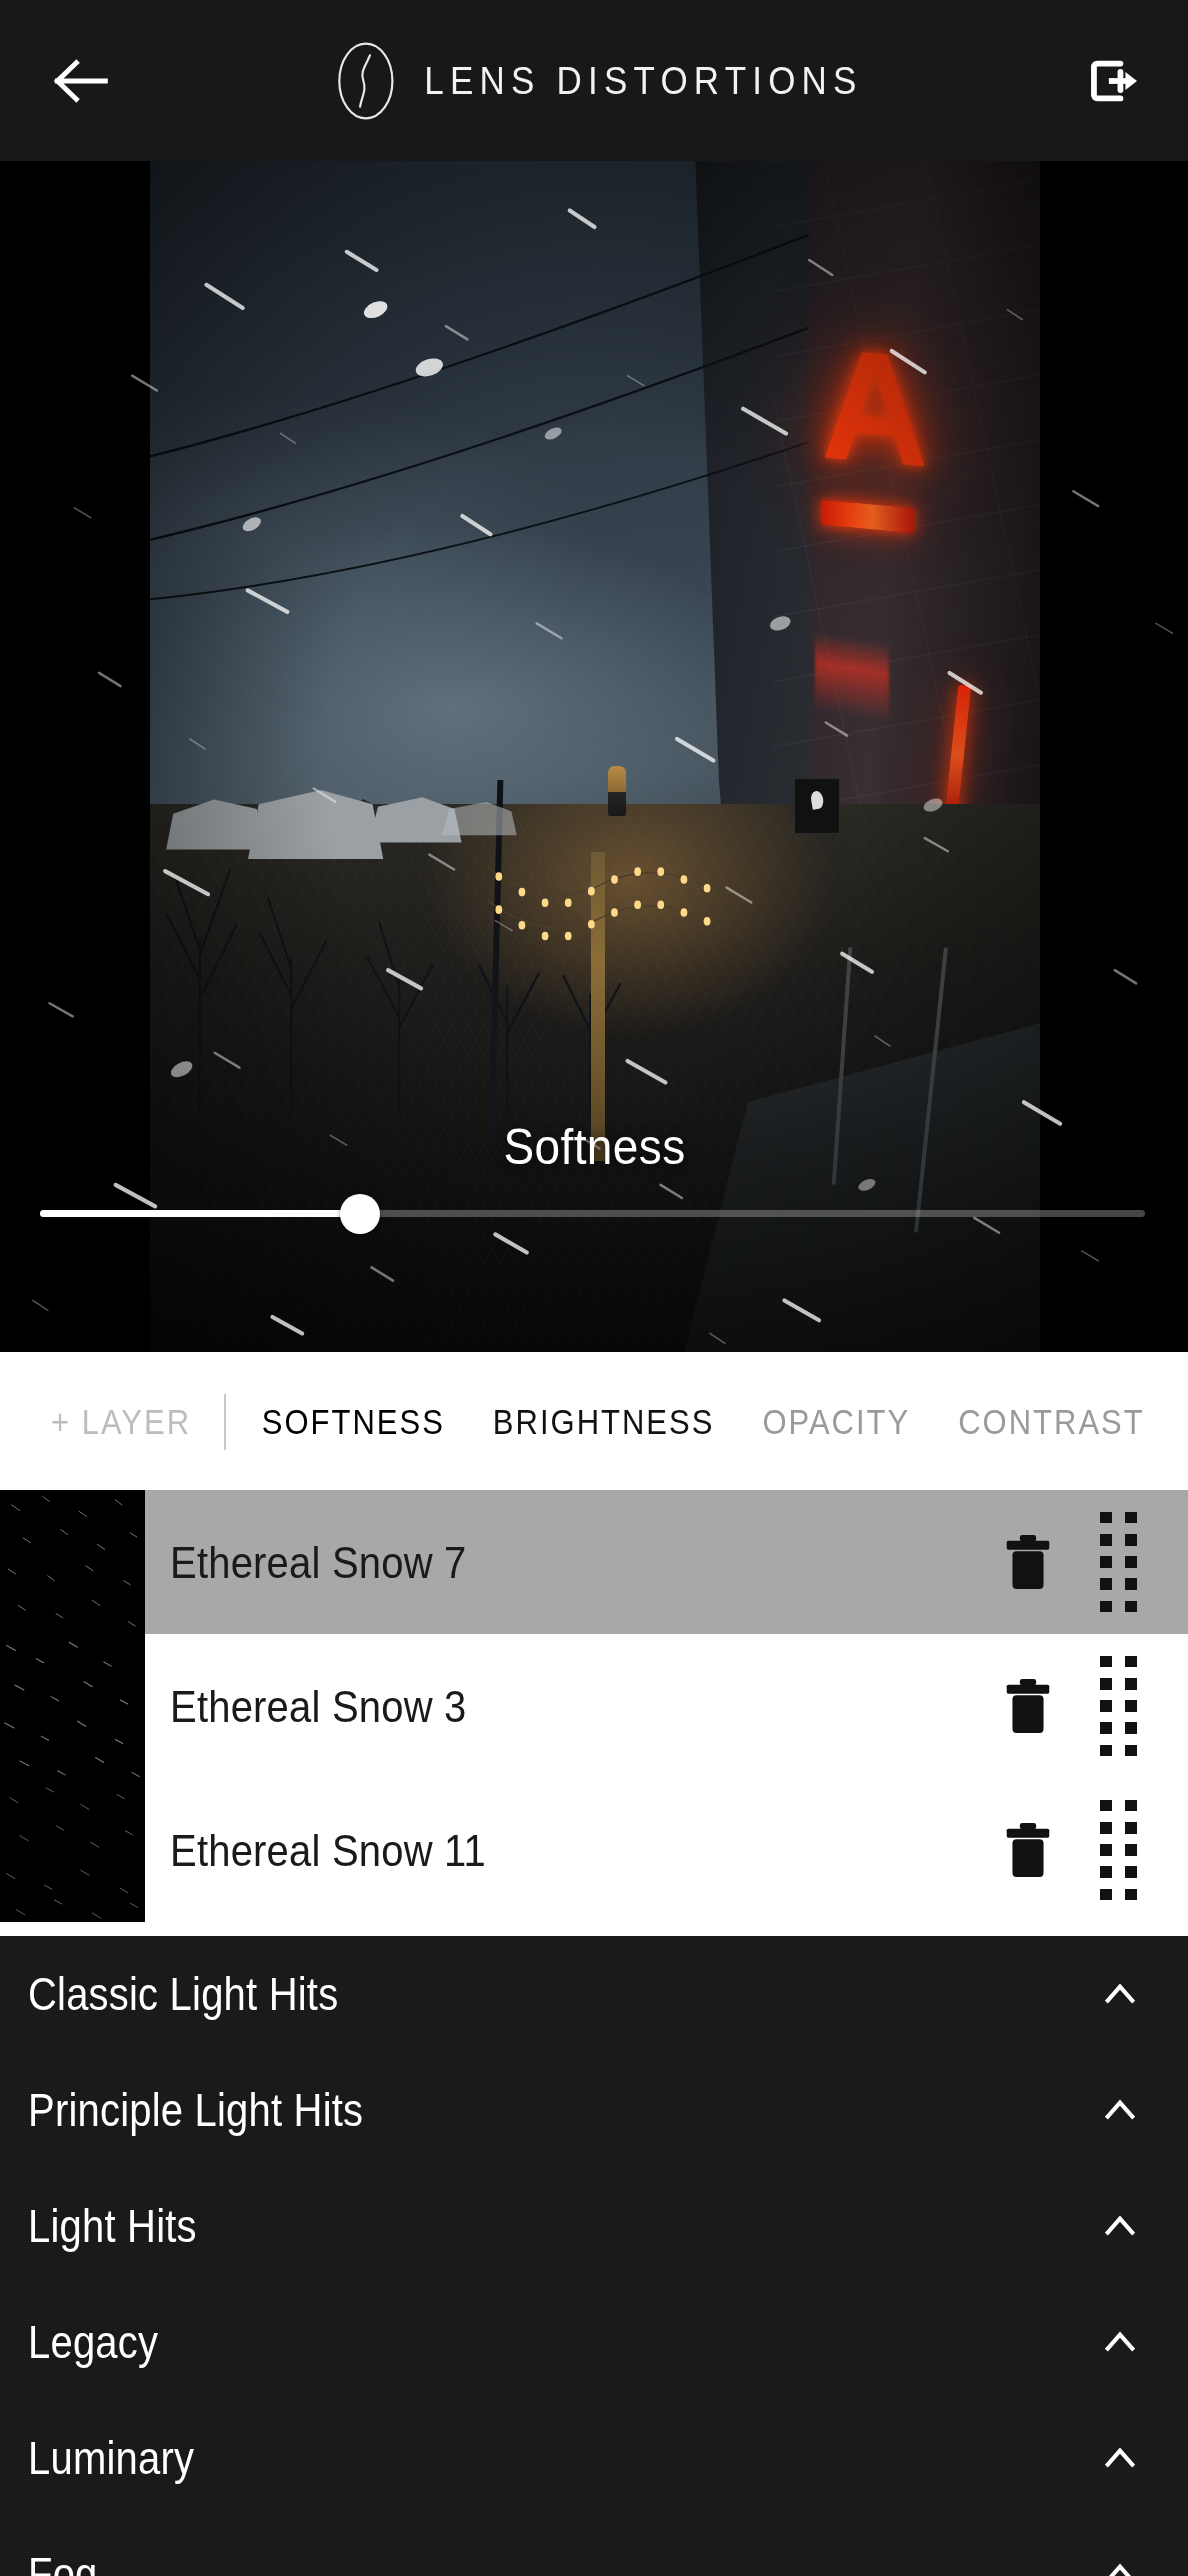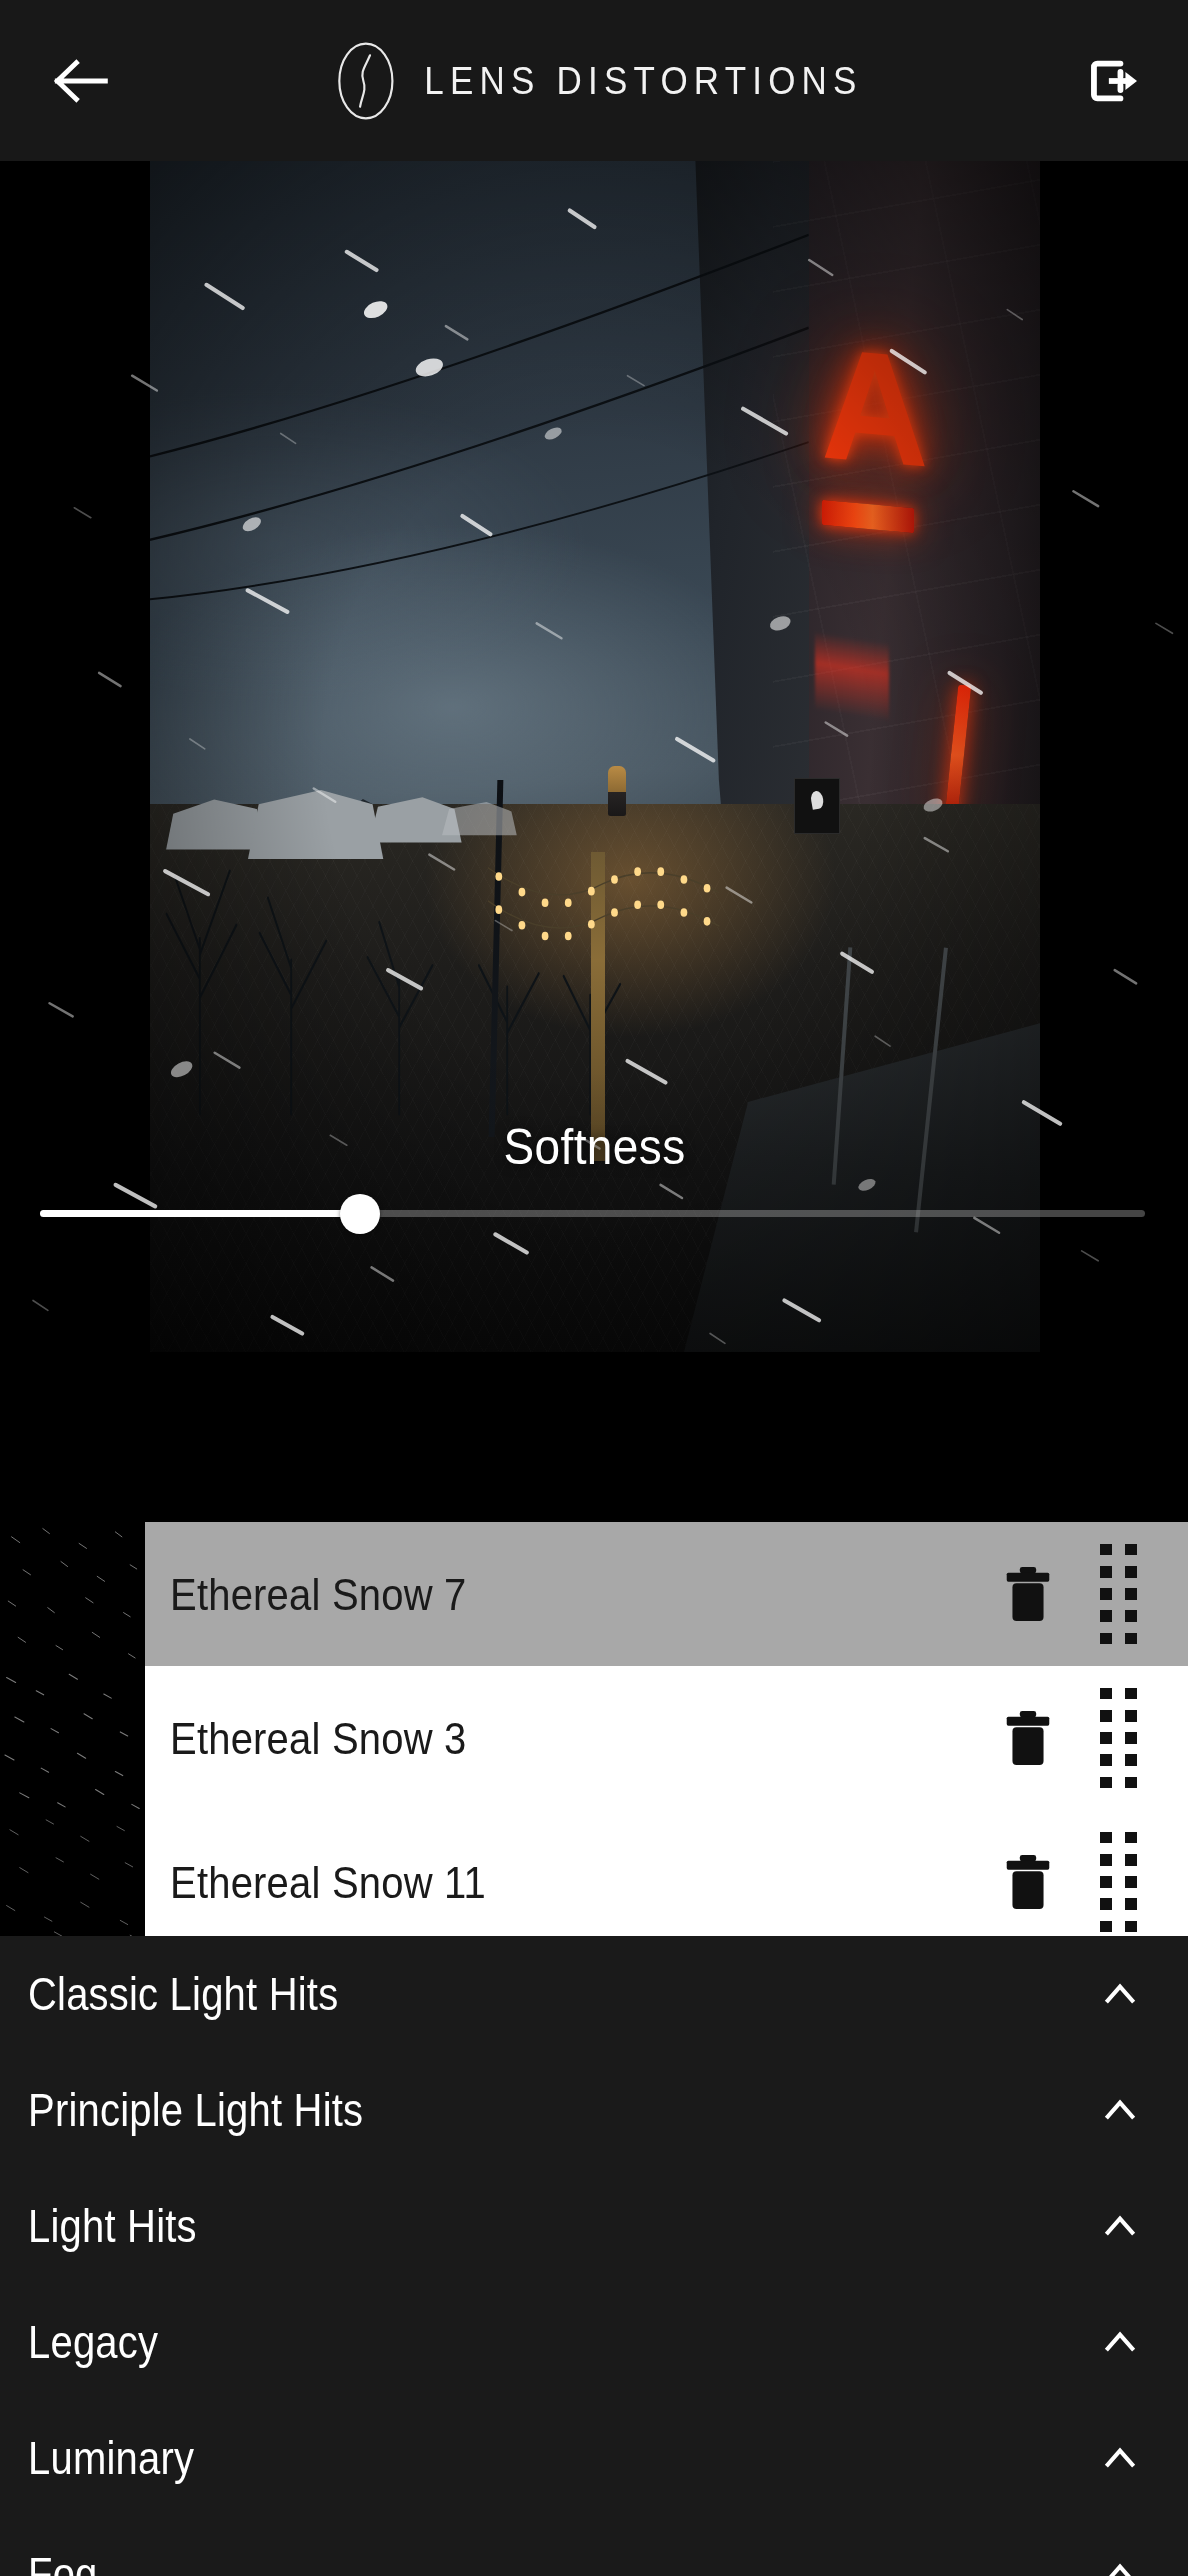--- a/index.html
+++ b/index.html
@@ -333,21 +333,20 @@
   .tab.active { color: #000; }
   .tab.dark   { color: #111; }
 
   
   .layer-list {
     position: absolute;
     left: 0; top: 1490px;
     width: 1189px; height: 544px;
     background: #fff;
     overflow: hidden;
-    margin-top: 32px;
   }
   .layer-row {
     position: relative;
     width: 1189px; height: 144px;
     display: flex;
     align-items: center;
     background: #fff;
     cursor: pointer;
   }
   .layer-row.selected { background: #a8a8a8; }
@@ -604,20 +603,29 @@
 
     <div class="slider-zone">
       <div class="slider-label">Softness</div>
       <div class="slider-track">
         <div class="slider-fill" style="width: 29%;"></div>
         <div class="slider-thumb" style="left: 29%;"></div>
       </div>
     </div>
   </div>
 
+  <div class="adjust-bar">
+    <div class="add-layer">+ LAYER</div>
+    <div class="bar-divider"></div>
+
+    <div class="tab active">SOFTNESS</div>
+    <div class="tab dark">BRIGHTNESS</div>
+    <div class="tab">OPACITY</div>
+    <div class="tab">CONTRAST</div>
+  </div>
 
   <div class="layer-list">
 
     <div class="layer-row selected">
       <div class="layer-thumb">
         <svg viewBox="0 0 176 175" preserveAspectRatio="none">
           <rect width="176" height="175" fill="#000"></rect>
           <g stroke="#d8d8d8" stroke-width="1.2" opacity=".55" stroke-linecap="round">
             <path d="M14 18 l10 7"></path>
               <path d="M52 8 l8 6"></path>

